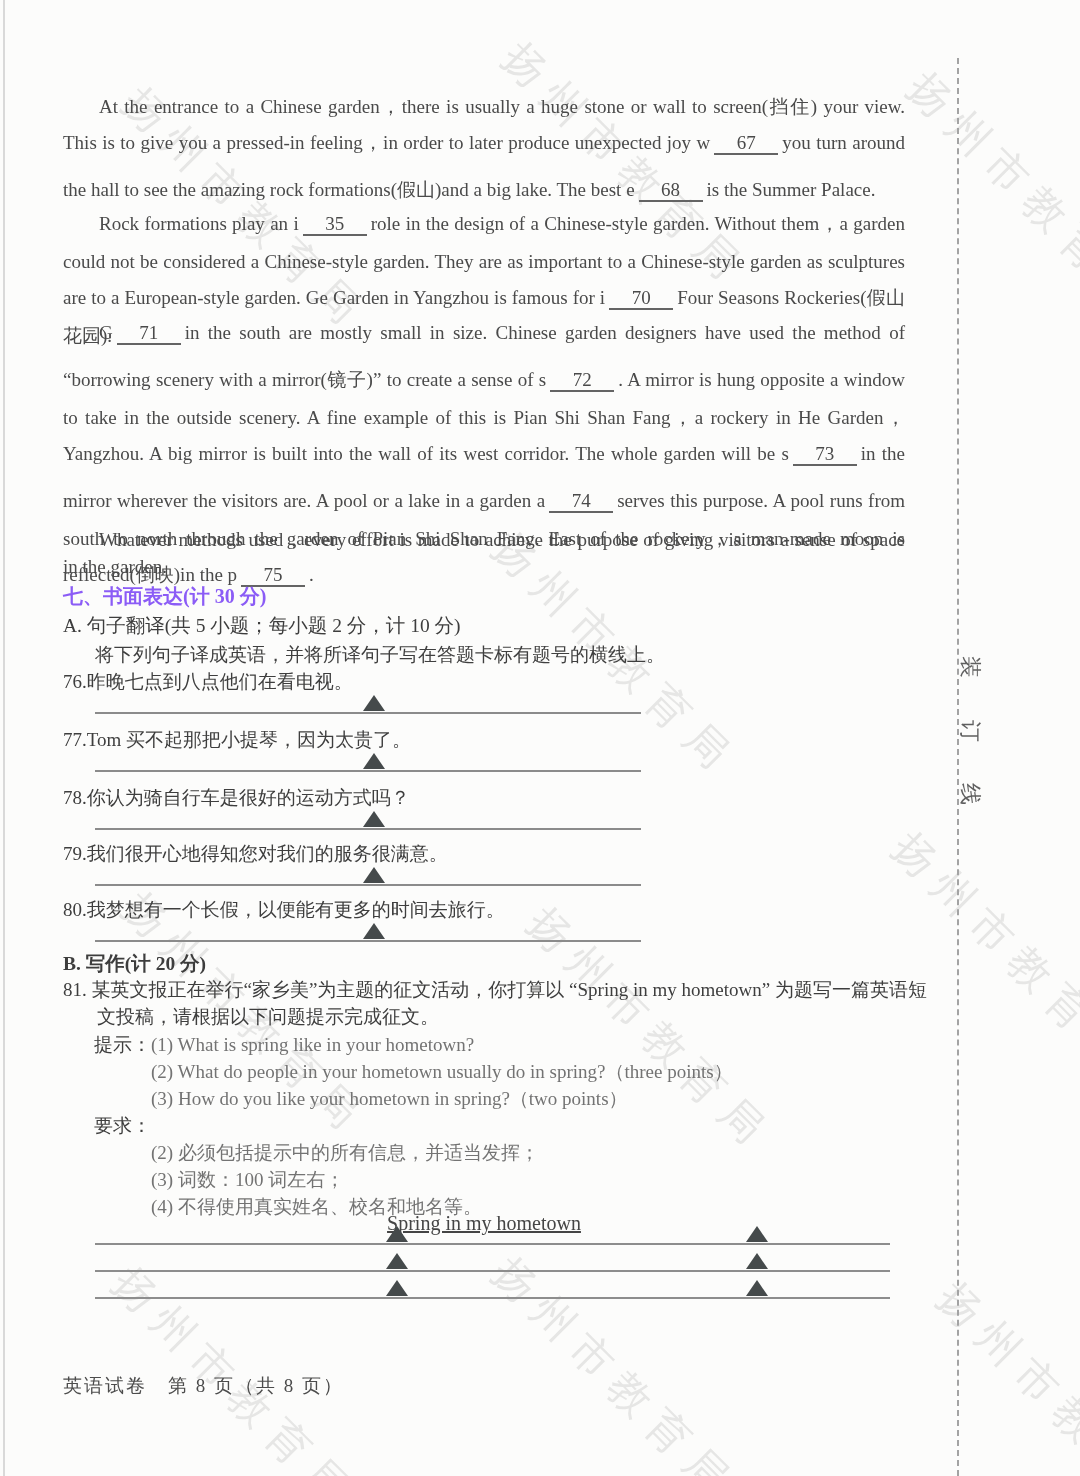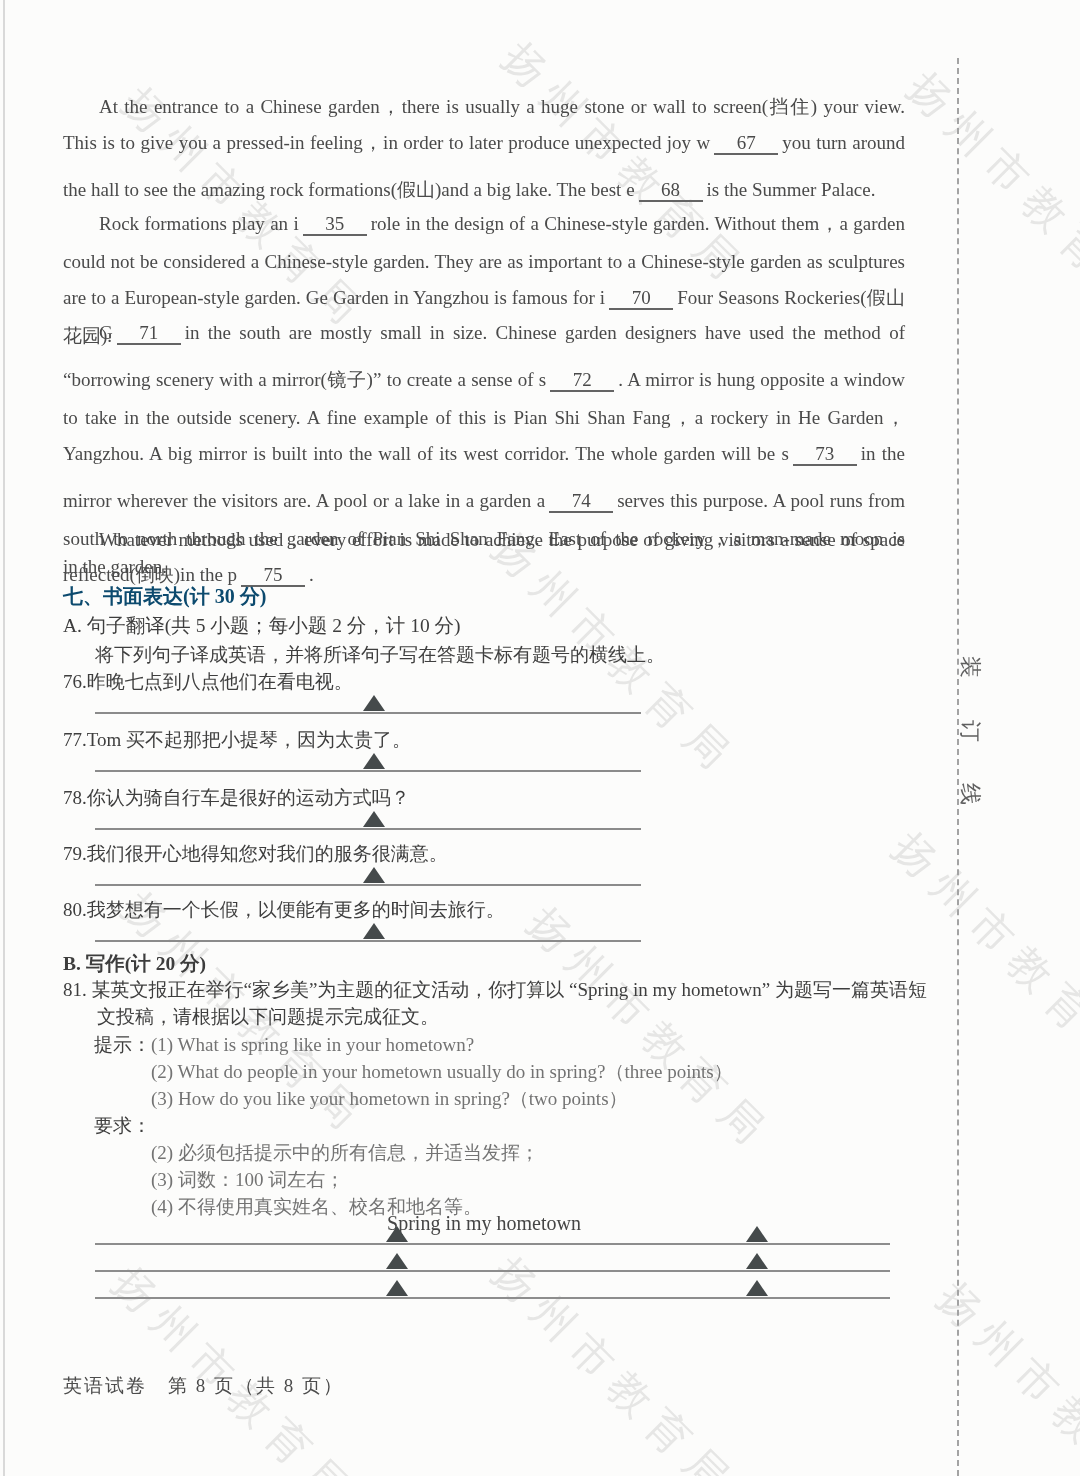--- a/index.html
+++ b/index.html
@@ -34,21 +34,21 @@
   .para{position:absolute;left:0;width:842px;margin:0;text-align:justify;text-indent:36px;color:#4a4a4a;}
   .p0{top:93px}.p1{top:201px}.p2{top:310px}.p3{top:526px}
   .blank{
     display:inline-block;min-width:54px;padding:0 5px;margin:12px 4px;
     text-align:center;text-indent:0;
     border-bottom:2px solid #646464;line-height:21px;color:#4a4a4a;
   }
 
   
   .abs{position:absolute;left:0;margin:0;}
-  .h7{top:583px;font-weight:bold;font-size:20px;color:#0c4a6e;}
+  .h7{top:583px;font-weight:bold;font-size:20px;color:#8b5cf6;}
   .hA{top:612px;font-weight:normal;font-size:19.5px;color:#3d3d3d;}
   .instrA{top:641px;left:32px;color:#3f3f3f;}
   .hB{top:950px;font-weight:bold;font-size:19.5px;color:#3d3d3d;}
 
   
   .titem{position:absolute;left:0;width:842px;color:#3e3e3e;}
   .t76{top:668px}.t77{top:726px}.t78{top:784px}.t79{top:840px}.t80{top:896px}
   .titem .num{margin-right:0;}
   .ansline{position:absolute;left:32px;width:546px;height:0;border-bottom:2px solid #8b8b8b;}
   .l76{top:712px}.l77{top:770px}.l78{top:828px}.l79{top:884px}.l80{top:940px}
@@ -62,21 +62,21 @@
   .wline .tri.w2{left:651px;}
 
   
   .task81{top:976px;width:842px;padding-left:34px;text-indent:-34px;color:#3e3e3e;}
   .hint-label{left:31px;color:#3e3e3e;}
   .hl1{top:1031px}.rl1{top:1112px}
   .hint-item{left:88px;color:#737373;}
   .h1{top:1031px}.h2{top:1058px}.h3{top:1085px}
   .r1{top:1112px}.r2{top:1139px}.r3{top:1166px}.r4{top:1193px}
 
-  .essay-title{top:1210px;width:842px;text-align:center;font-size:20px;color:#454545;}
+  .essay-title{top:1210px;width:842px;text-align:center;font-size:20px;color:#454545;text-decoration:underline;}
 
   .wline{position:absolute;left:32px;width:795px;height:0;border-bottom:2px solid #8d8d8d;}
   .wl1{top:1243px}.wl2{top:1270px}.wl3{top:1297px}
 
   .footer{top:1372px;width:842px;font-size:19px;color:#4c4c4c;letter-spacing:2px;}
 </style>
 </head>
 <body>
 
 <div class="page">

